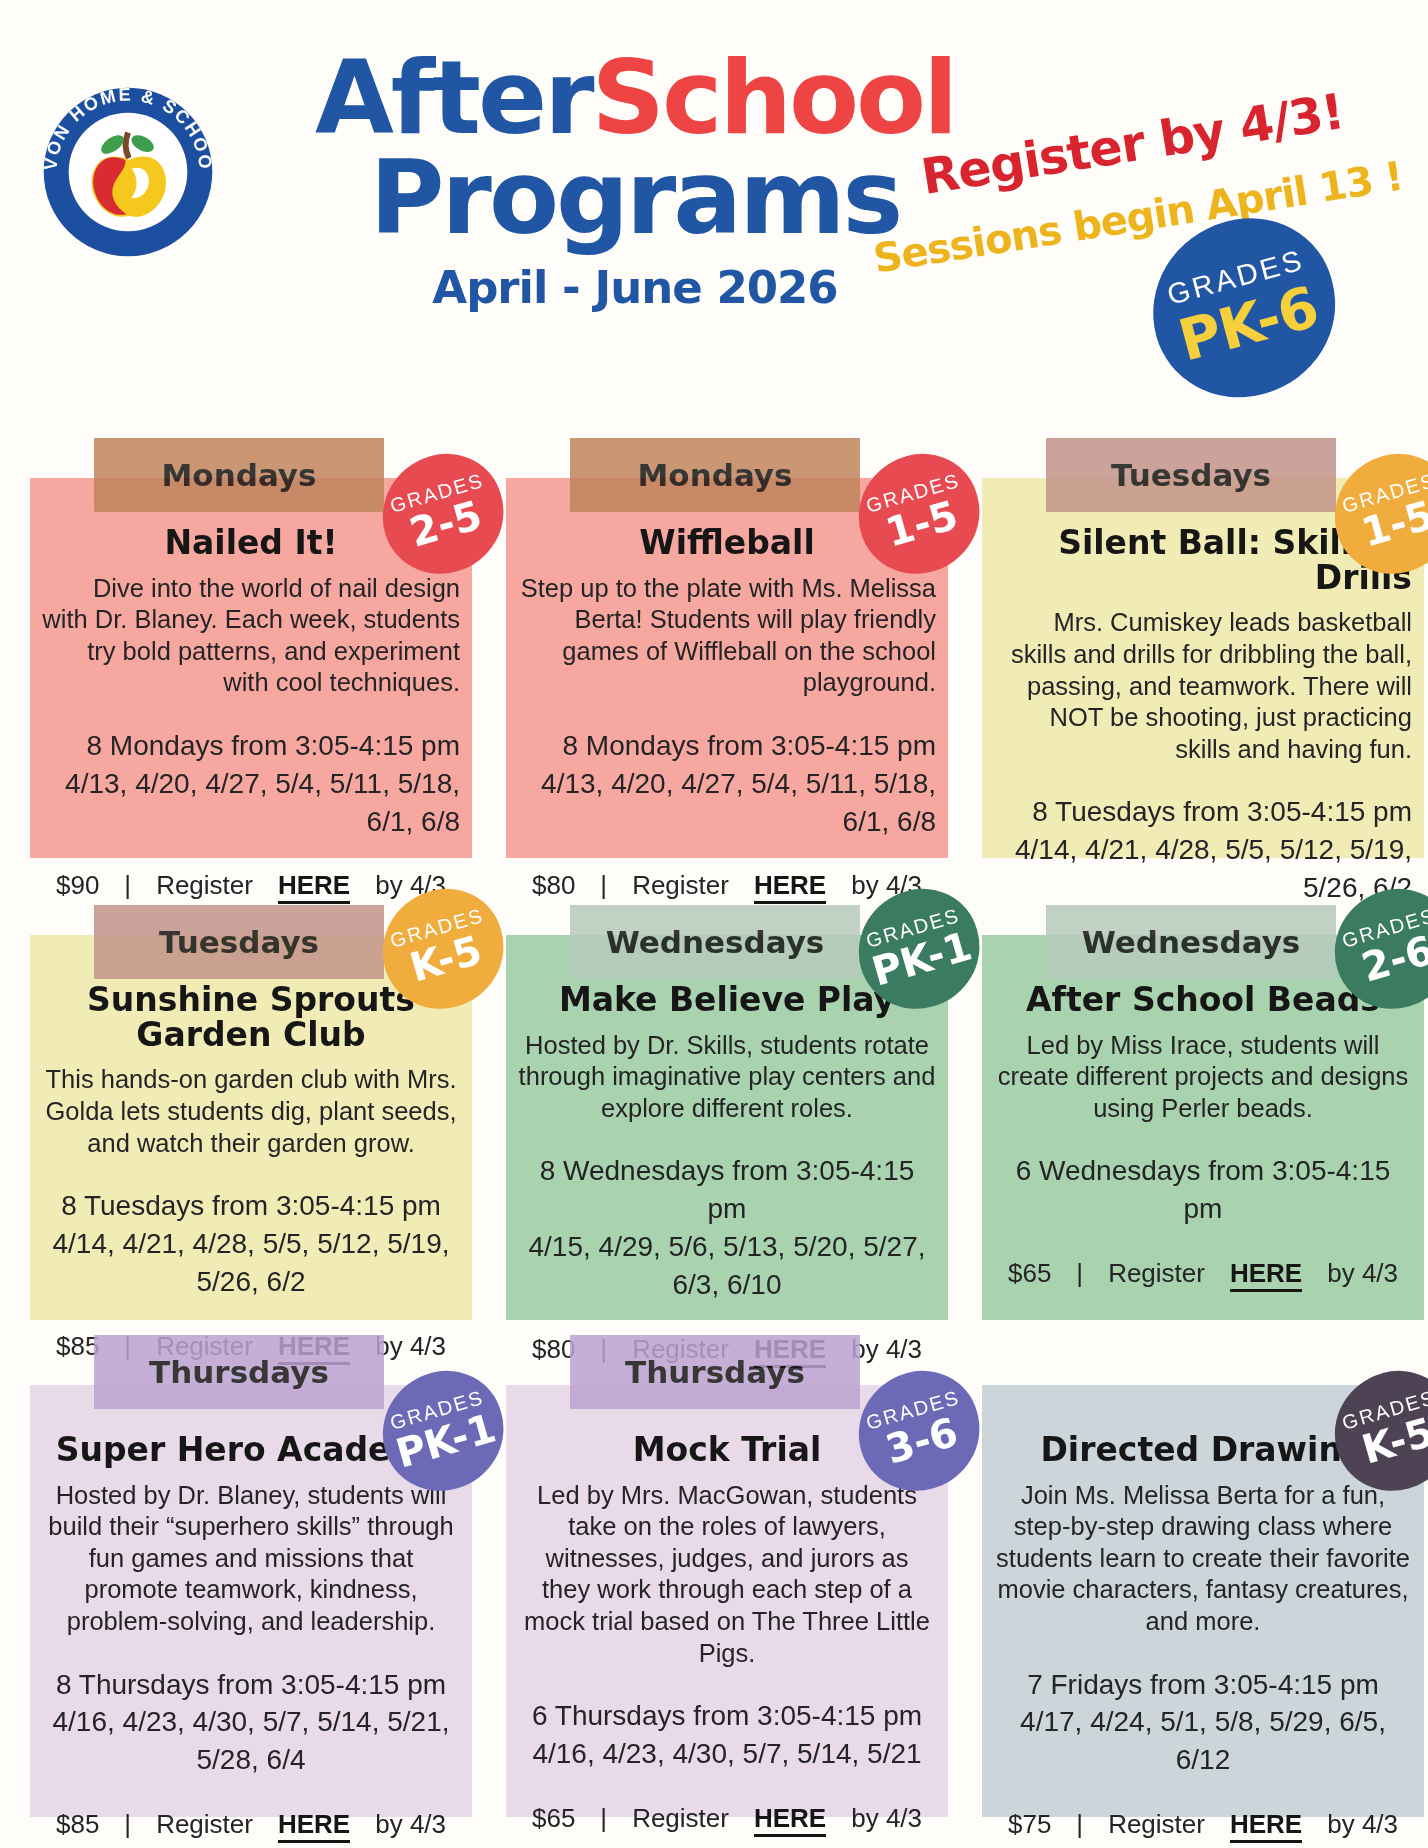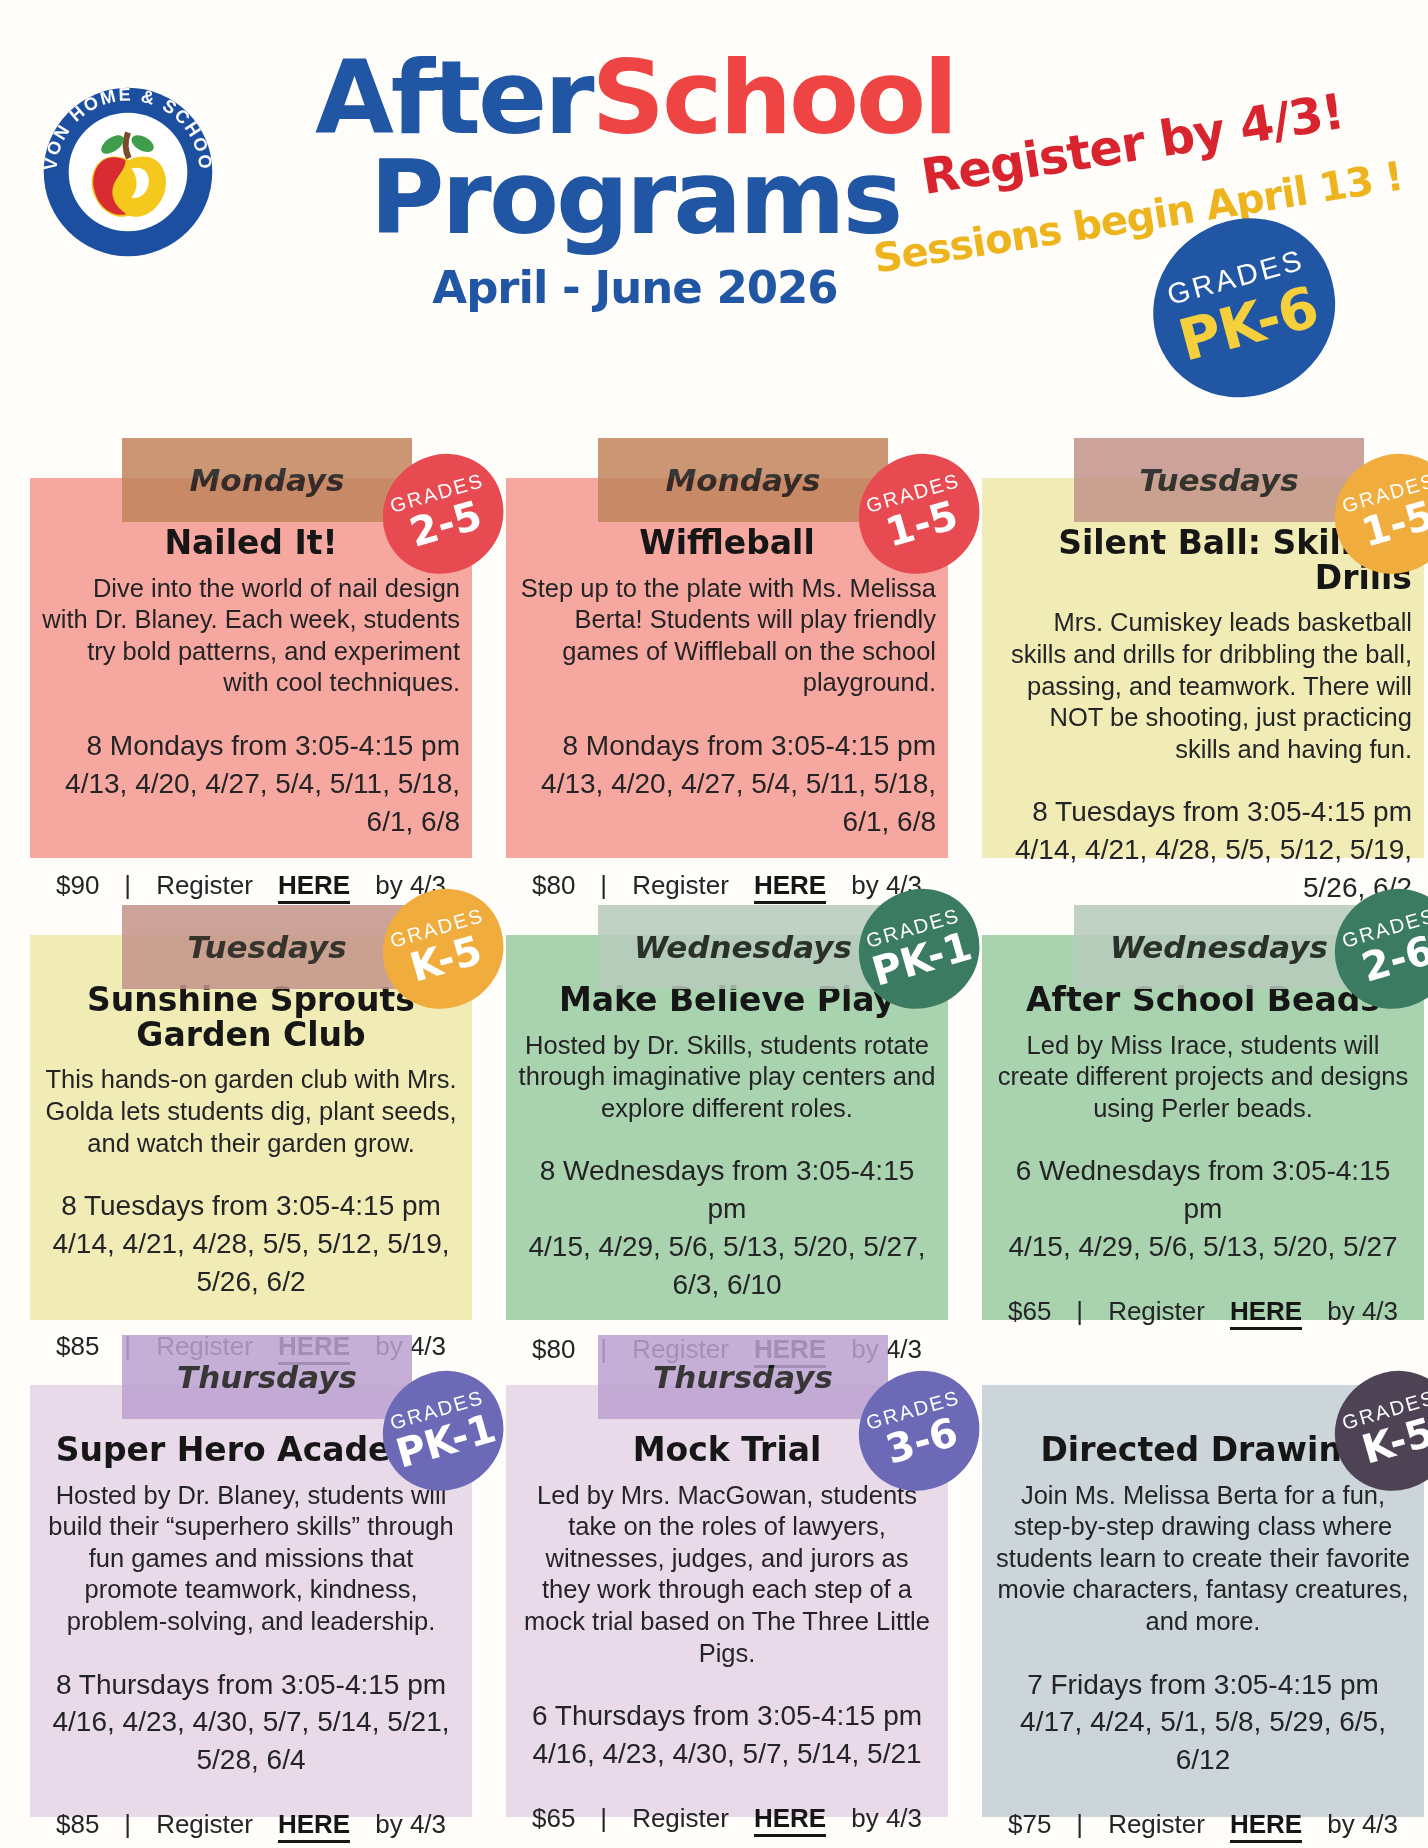--- a/index.html
+++ b/index.html
@@ -25,22 +25,22 @@
       display:flex;flex-direction:column;align-items:center;justify-content:center;}
   .pk6-badge .gl{color:#ffffff;font-size:29px;letter-spacing:3px;}
   .pk6-badge .gv{color:#f5d03c;font-size:57px;font-weight:800;
       font-family:"DejaVu Sans", sans-serif;letter-spacing:-1px;margin-top:-2px;}
 
   
   .cell{position:absolute;width:442px;}
   .col0{left:30px;} .col1{left:506px;} .col2{left:982px;}
   .r0{top:438px;height:420px;} .r1{top:905px;height:415px;} .r2{top:1335px;height:482px;}
 
-  .bar{position:absolute;left:92px;top:0;width:290px;height:84px;opacity:.85;z-index:3;
-       display:flex;align-items:center;justify-content:center;background:var(--bar,#ccc);font-style:italic;}
+  .bar{position:absolute;left:64px;top:0;width:290px;height:74px;opacity:.85;z-index:3;
+       display:flex;align-items:center;justify-content:center;background:var(--bar,#ccc);}
   .bar span{font-family:"DejaVu Sans", sans-serif;font-weight:800;font-size:31px;color:#151515;letter-spacing:0;}
 
   .card{position:absolute;left:0;width:442px;background:var(--card,#eee);z-index:1;
         display:flex;flex-direction:column;align-items:center;text-align:center;
         padding:48px 12px 0 12px;box-sizing:border-box;}
   .r0 .card{top:40px;height:380px;text-align:right;}
   .r1 .card{top:30px;height:385px;}
   .r2 .card{top:50px;height:432px;}
 
   .badge{position:absolute;left:352px;width:122px;height:118px;z-index:4;
@@ -223,21 +223,20 @@
       <span class="bg-val">PK-1</span>
     </div>
   </div>
 
   <div class="cell r1 col2" style="--card: #a9d3af; --bar: #b7cbbb; --badge: #3b7b61;">
     <div class="card">
       <div class="ptitle">After School Beads</div>
       <div class="pdesc">Led by Miss Irace, students will create different projects and designs using Perler beads.</div>
       <div class="psched">
         <div>6 Wednesdays from 3:05-4:15 pm</div>
-        <div>4/15, 4/29, 5/6, 5/13, 5/20, 5/27</div>
       </div>
       <div class="pfoot">
         <span>$65</span>
         <span>|</span>
         <span>Register</span>
         <a class="here">HERE</a>
         <span>by 4/3</span>
       </div>
     </div>
     <div class="bar">

